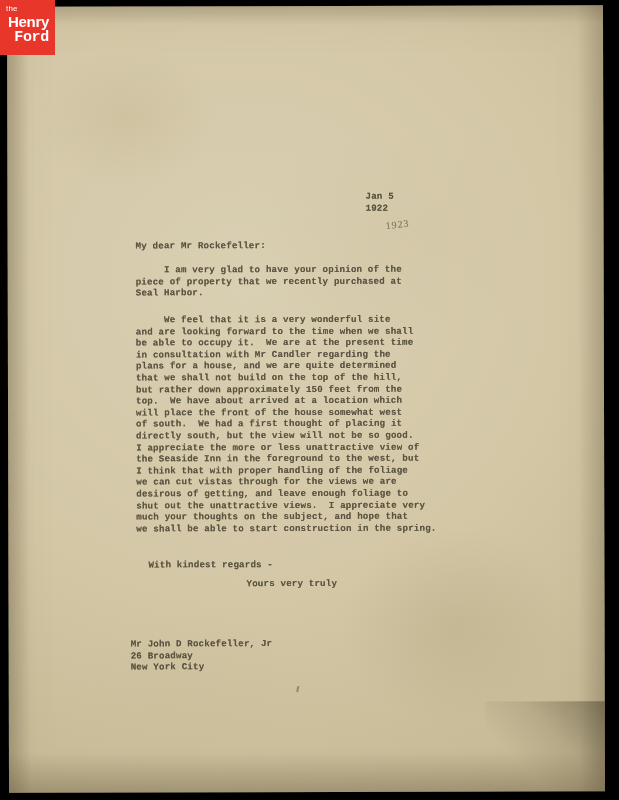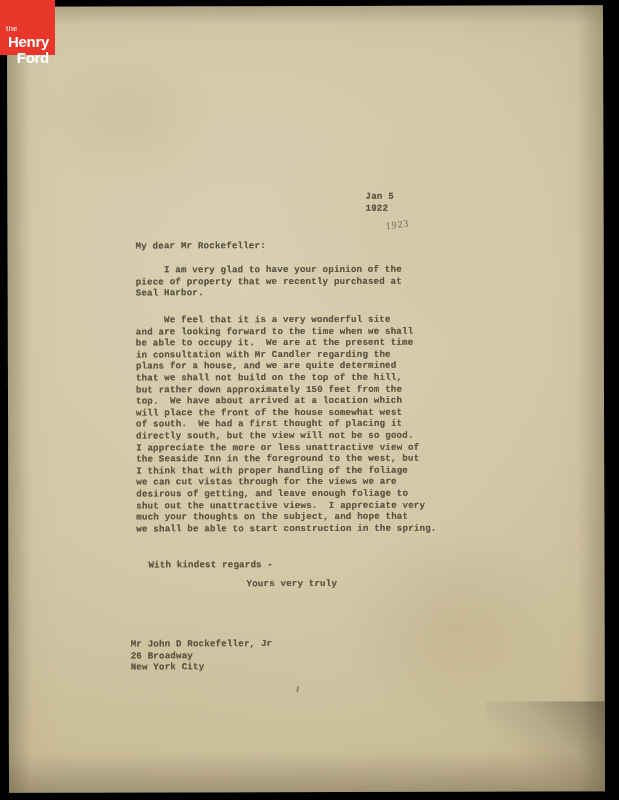--- a/index.html
+++ b/index.html
@@ -81,31 +81,30 @@
     padding: 5px 6px 4px 6px;
     line-height: 1.0;
     z-index: 5;
   }
   #logo .the {
     font-size: 8px;
     font-weight: normal;
     letter-spacing: 0.2px;
     display: block;
     margin-bottom: 1px;
-    margin-top: 20px;
   }
   #logo .henry,
   #logo .ford {
     display: block;
     font-size: 15px;
     font-weight: bold;
     letter-spacing: -0.3px;
     text-align: right;
   }
-  #logo .ford { margin-top: 1px; }
+  #logo .ford { margin-top: 1px; font-family: Liberation Mono, monospace; }
 
   
   #letter {
     position: absolute;
     left: 0;
     top: 0;
     width: 100%;
     height: 100%;
     color: #4a4434;
     font-family: "Liberation Mono", "DejaVu Sans Mono", monospace;

